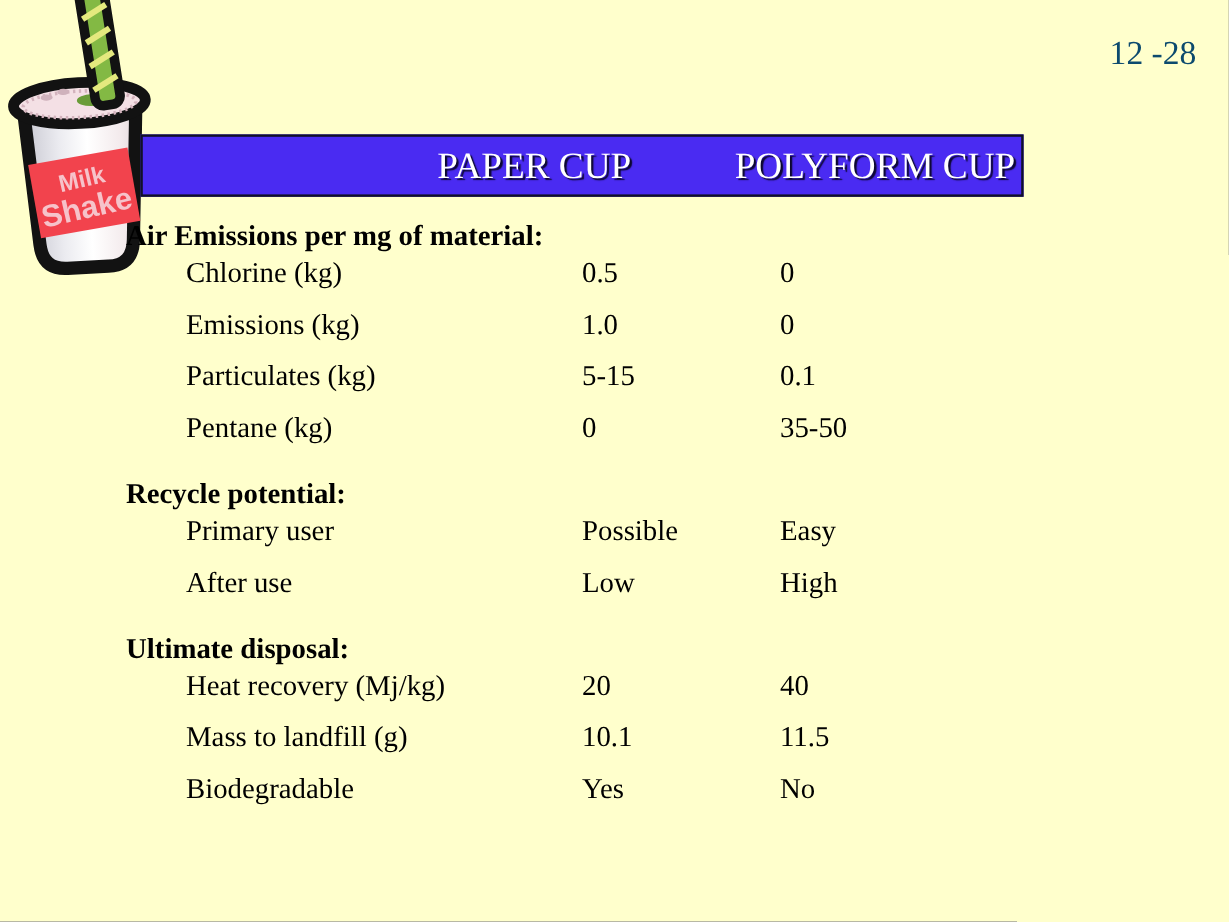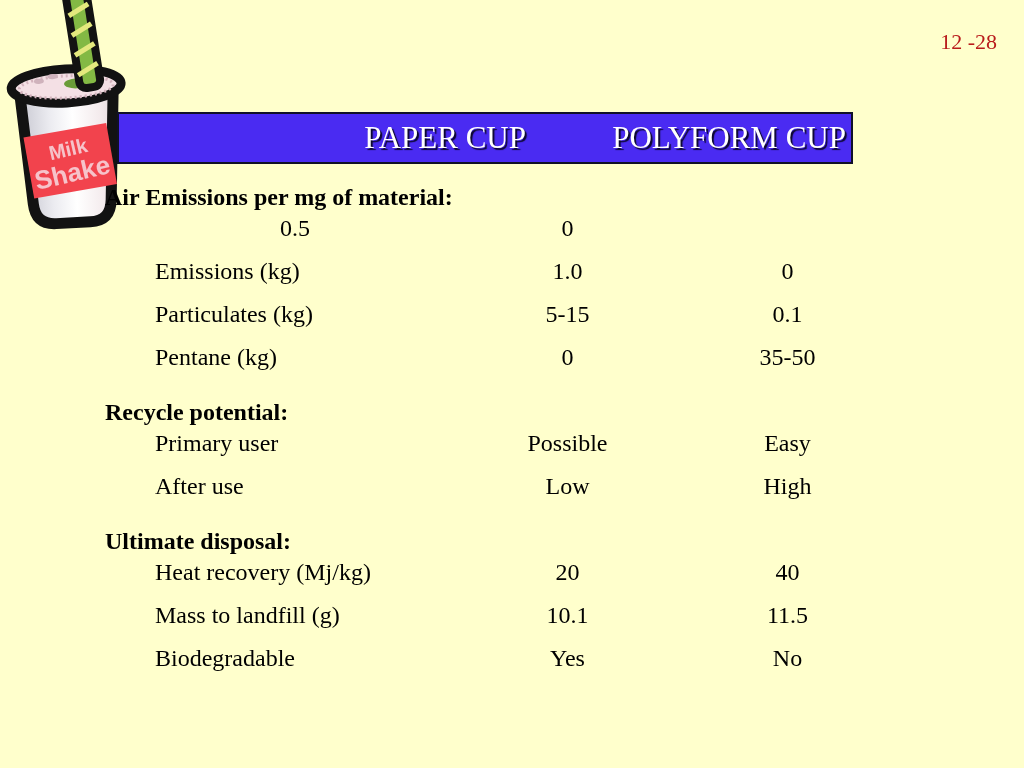--- a/index.html
+++ b/index.html
@@ -11,22 +11,22 @@
     background: var(--background, #FFFFCC);
     font-family: "Liberation Serif", serif;
     color: #000;
     overflow: hidden;
     margin: 0 auto;
   }
   .slide-number {
     position: absolute;
     top: 29px;
     right: 27px;
-    font-size: 22px;
-    color: #b91c1c;
+    font-size: 28px;
+    color: #0c4a6e;
   }
   .header-bar {
     position: absolute;
     left: 117px;
     top: 112px;
     width: 736px;
     height: 52px;
     background: var(--header_bar, #4A2BF2);
     border: 2px solid #101028;
   }
@@ -54,21 +54,21 @@
     height: 43px;
     line-height: 43px;
     white-space: nowrap;
   }
   .t-row .section-title {
     grid-column: 1 / span 3;
     font-weight: bold;
     margin-top: 12px;
   }
   .t-row .lbl { padding-left: 50px; }
-  .t-row .v1, .t-row .v2 { text-align: center; }
+  .t-row .v1, .t-row .v2 { text-align: left; }
   .clipart {
     position: absolute;
     left: 0;
     top: 0;
     width: 132px;
     height: 232px;
   }
   .clipart svg { width: 100%; height: 100%; display: block; }
 </style>
 </head>
@@ -120,20 +120,21 @@
     <span class="col-head paper">PAPER CUP</span>
     <span class="col-head polyform">POLYFORM CUP</span>
   </div>
 
   <div class="data-table">
 
     <div class="t-row">
       <span class="section-title">Air Emissions per mg of material:</span>
     </div>
     <div class="t-row">
+      <span class="lbl">Chlorine (kg)</span>
       <span class="v1">0.5</span>
       <span class="v2">0</span>
     </div>
     <div class="t-row">
       <span class="lbl">Emissions (kg)</span>
       <span class="v1">1.0</span>
       <span class="v2">0</span>
     </div>
     <div class="t-row">
       <span class="lbl">Particulates (kg)</span>

